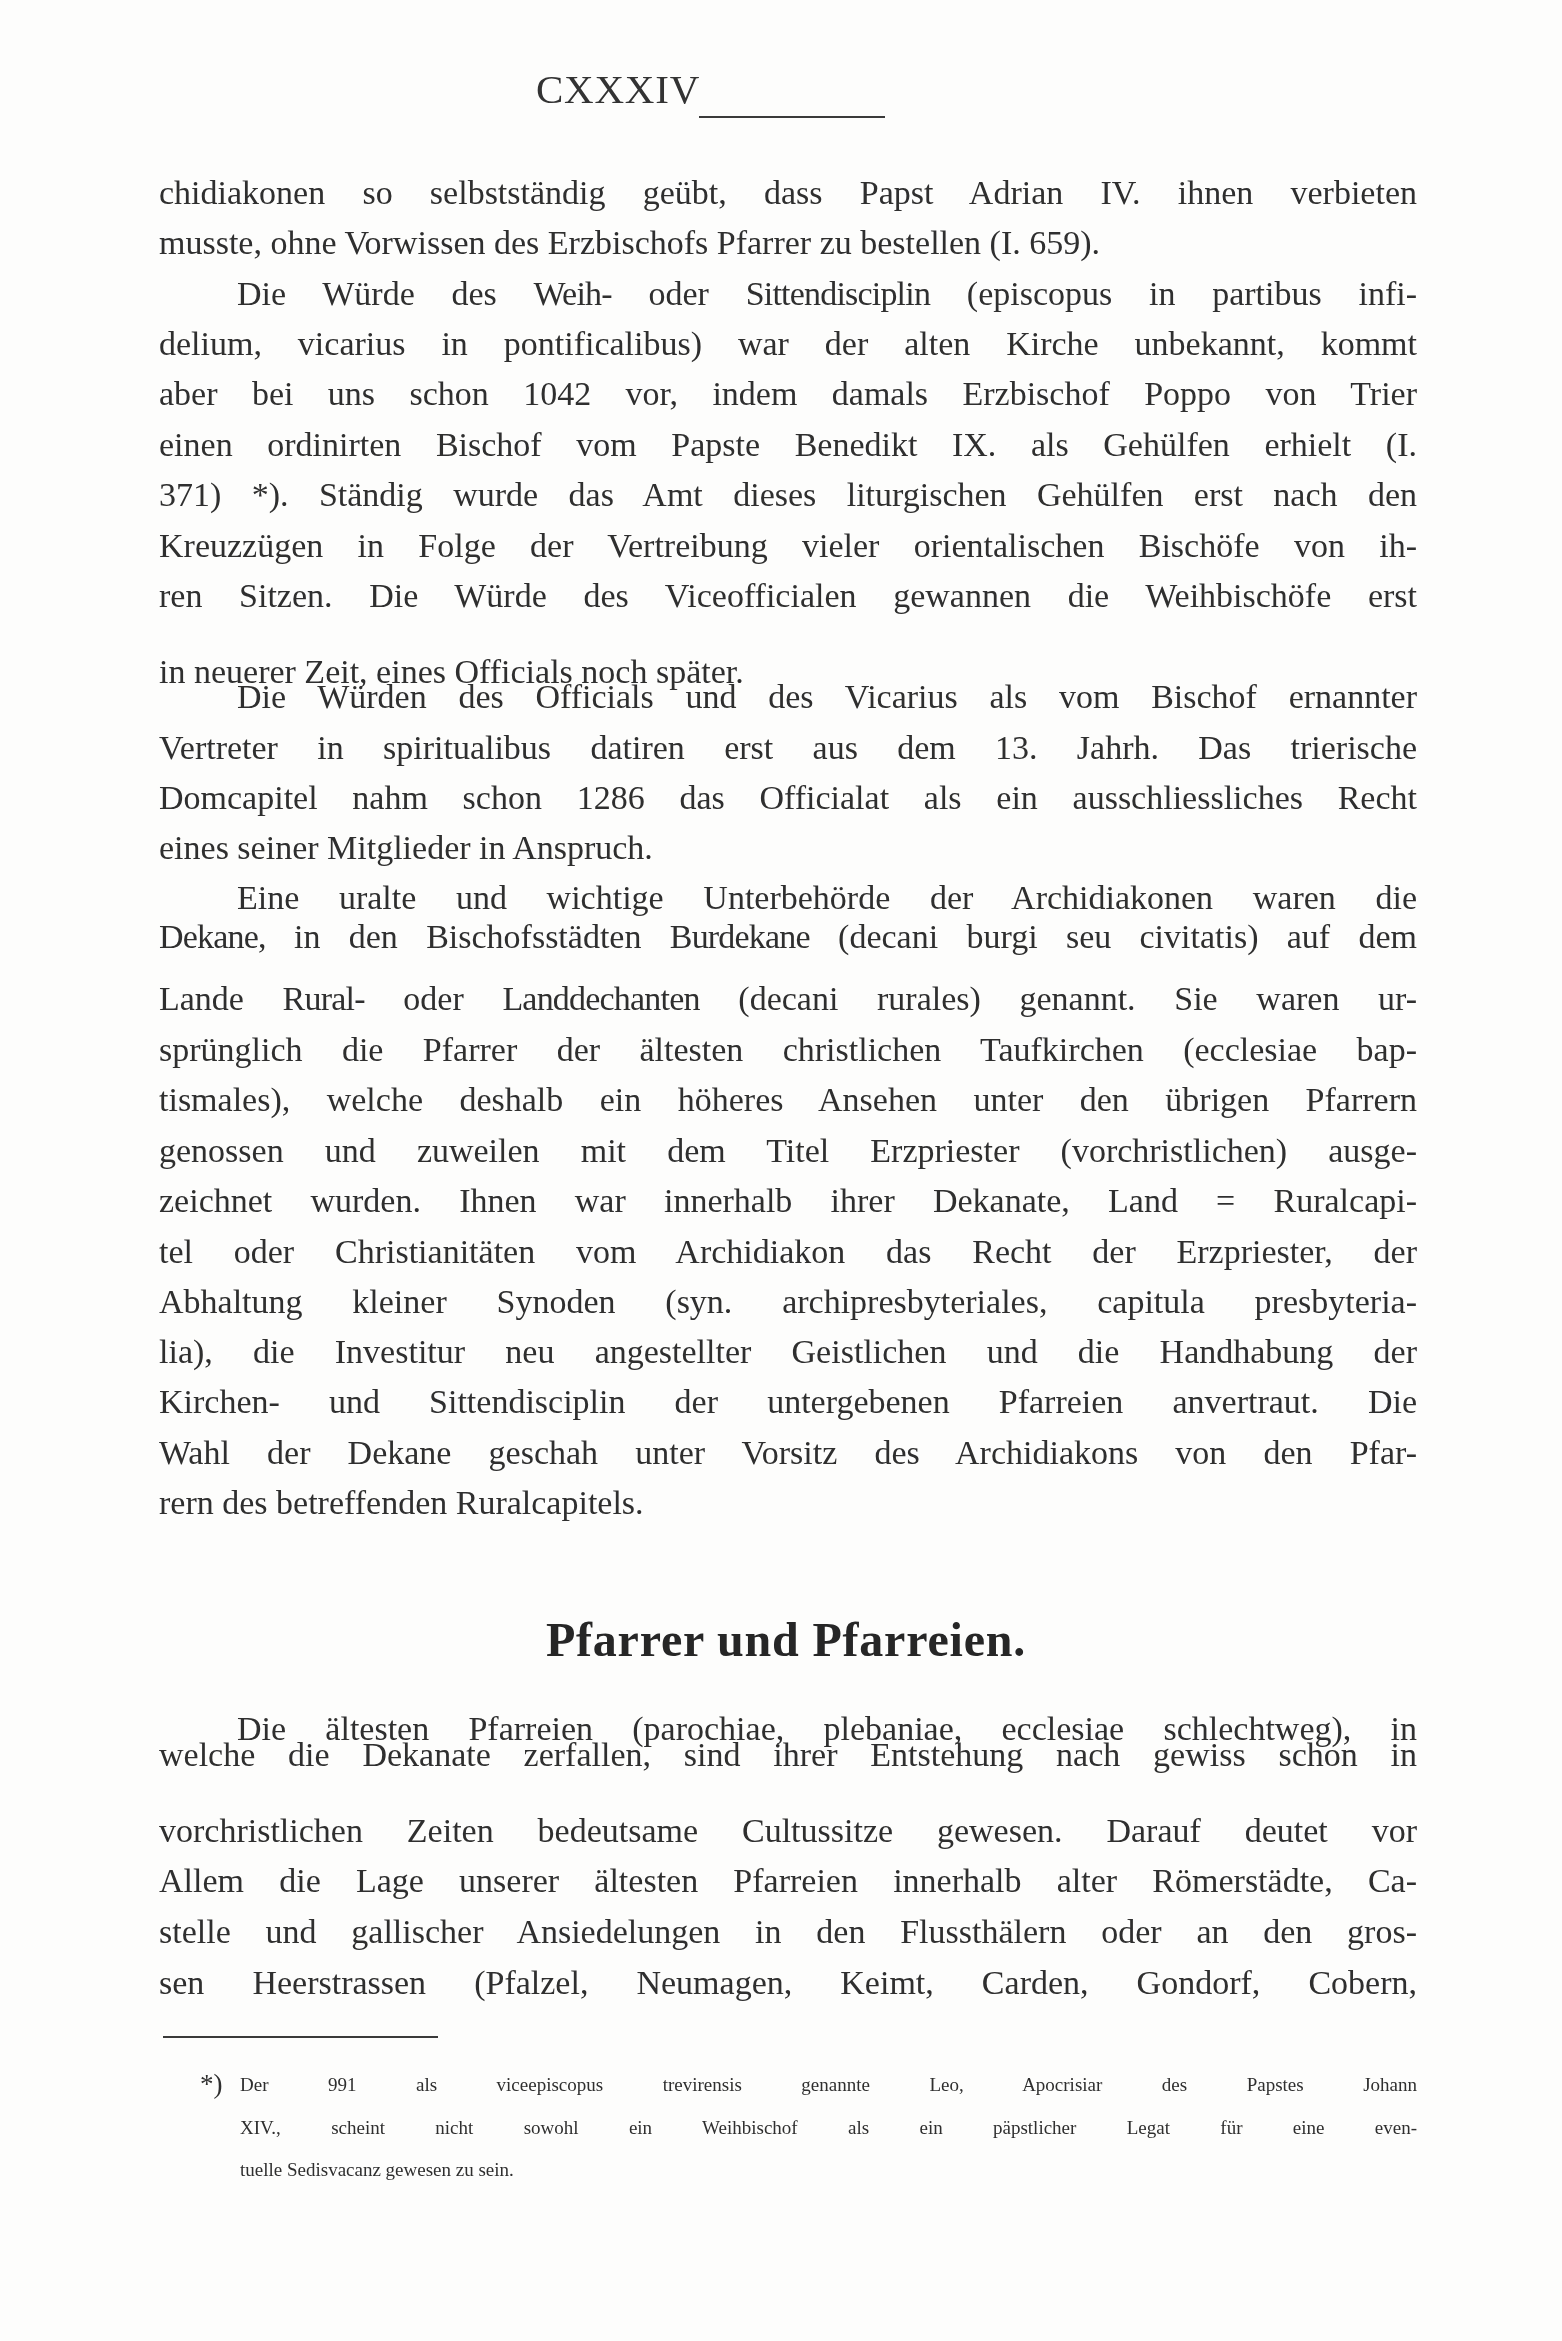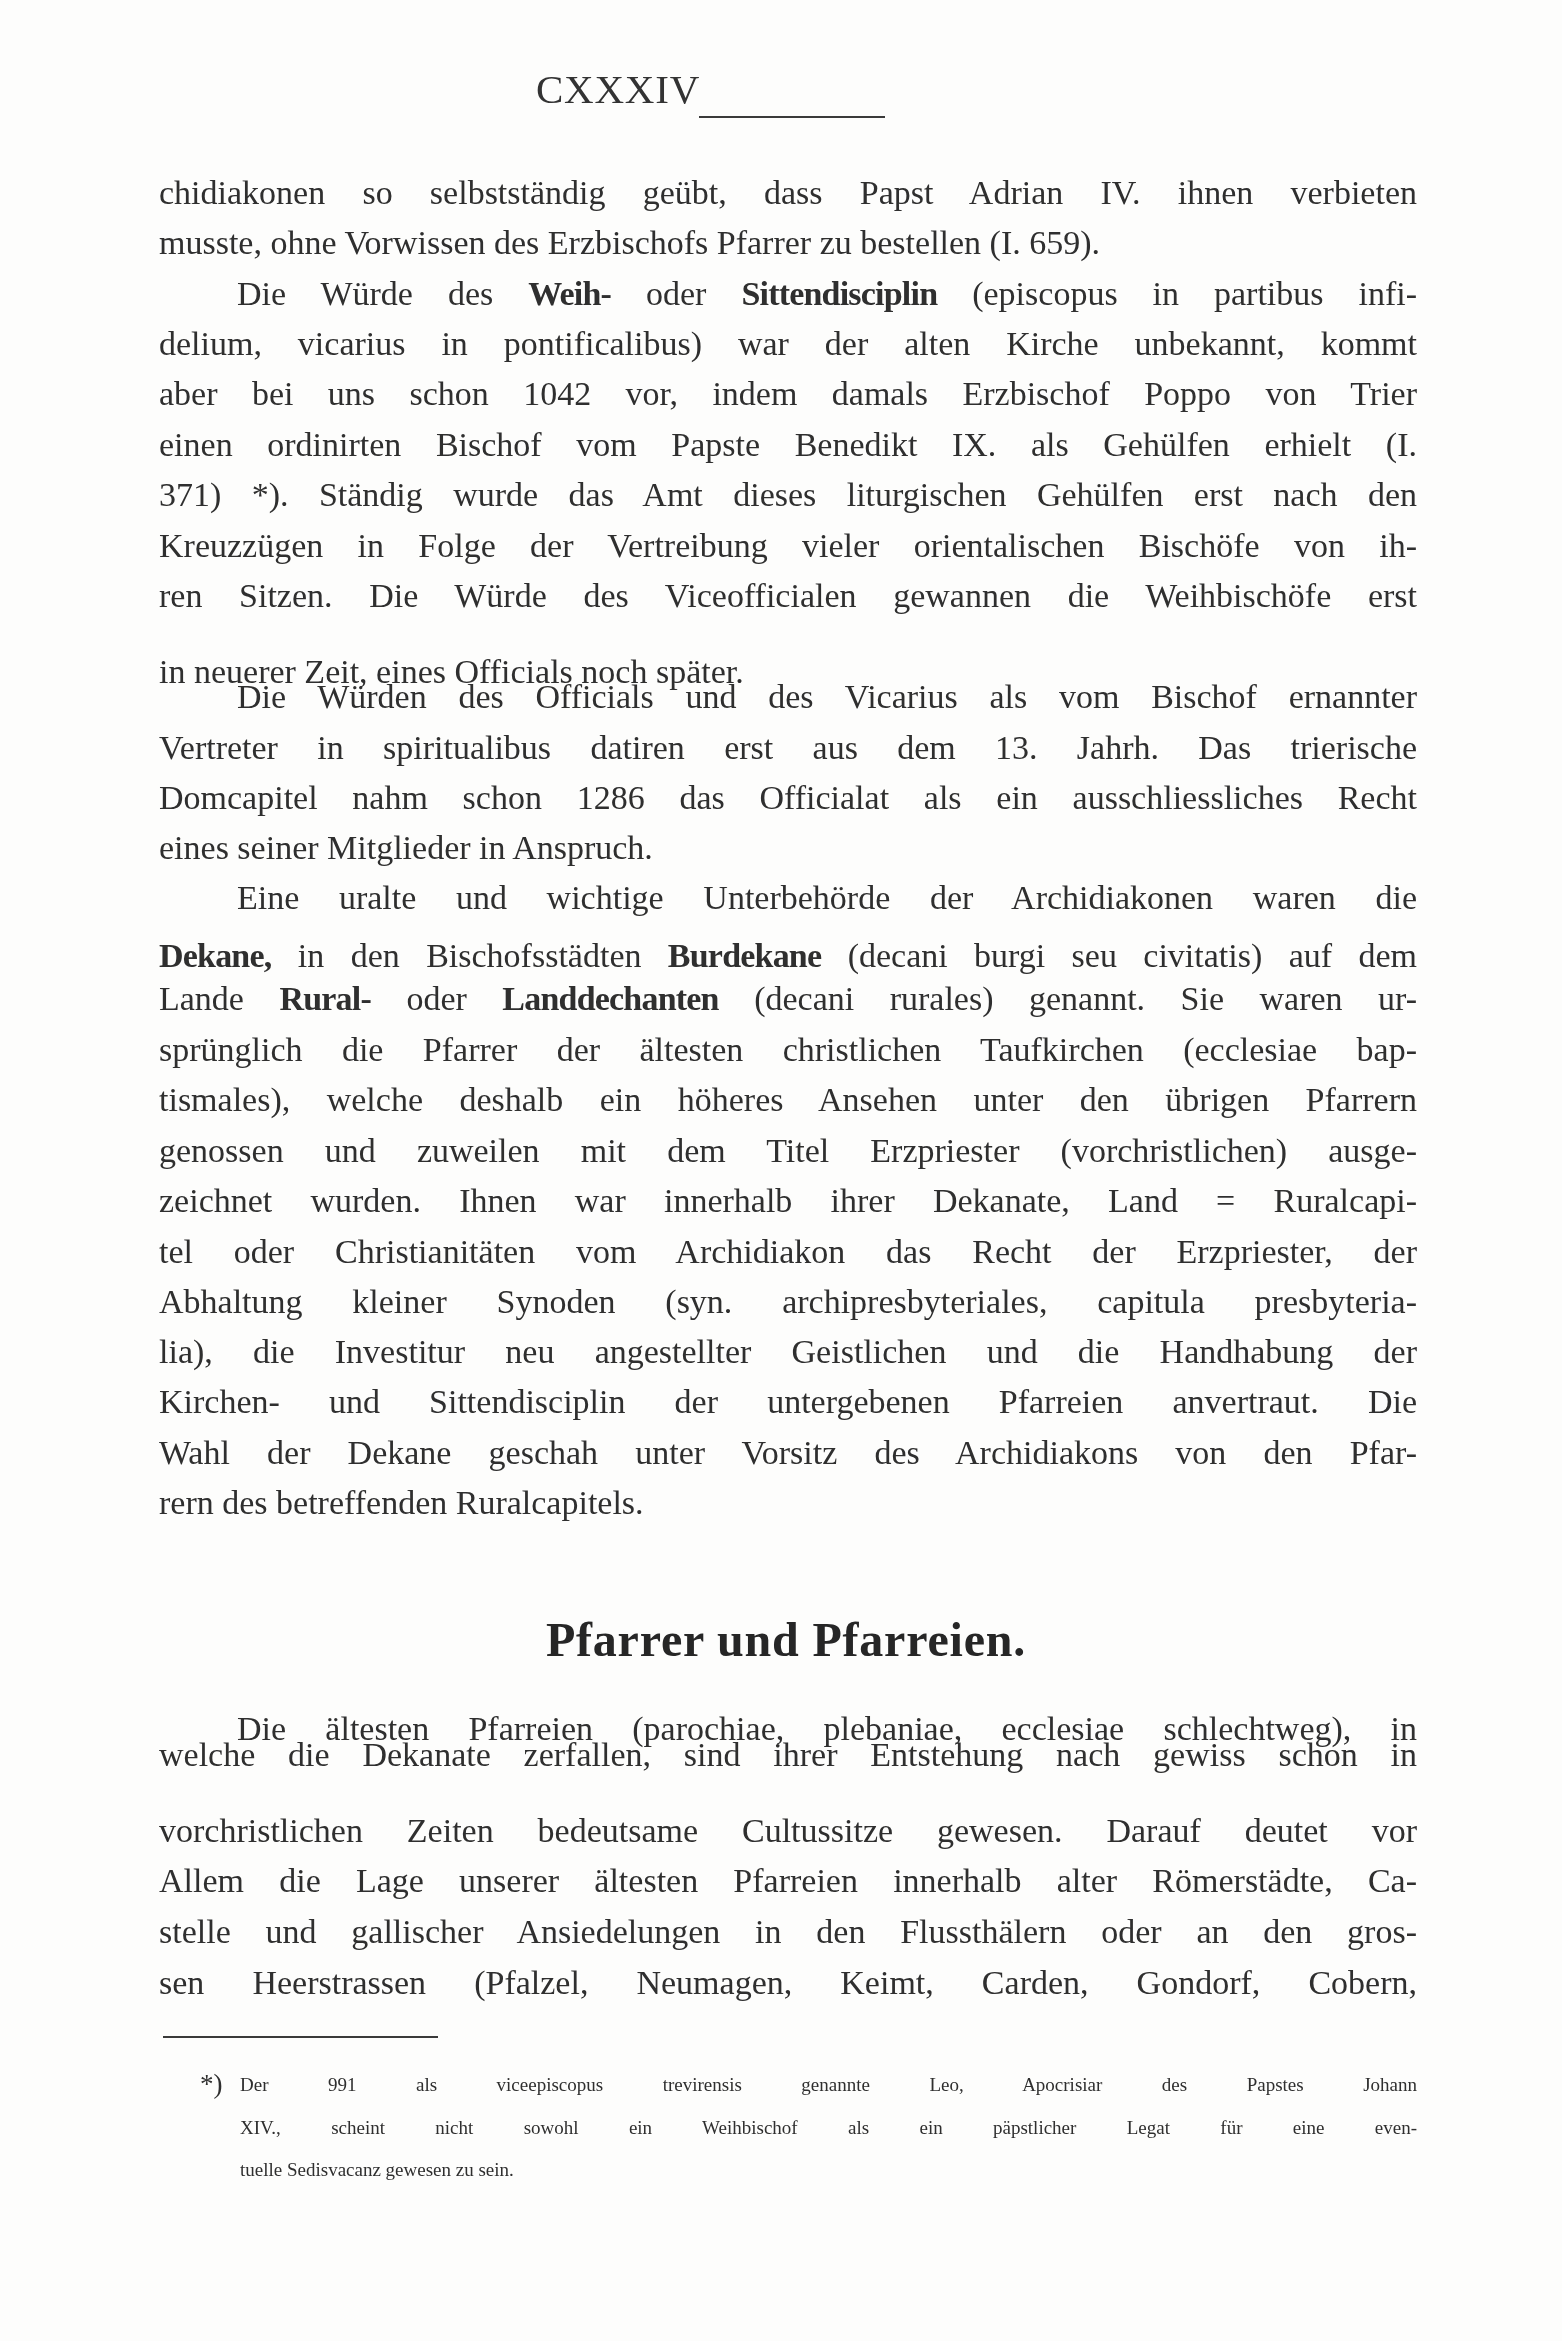--- a/index.html
+++ b/index.html
@@ -18,21 +18,21 @@
     background: #3a3a3a;
   }
   .line {
     position: absolute; left: 159px; width: 1258px;
     font-size: 34px; line-height: 39px; height: 39px;
     white-space: nowrap; text-align: justify; text-align-last: justify;
     overflow: visible;
   }
   .line.indent { left: 237px; width: 1180px; }
   .line.last { text-align-last: left; }
-  .b { font-weight: bold; letter-spacing: -0.8px; }
+  .b { font-weight: normal; letter-spacing: -0.8px; }
   .heading {
     position: absolute; left: 0; width: 1572px; top: 1614px;
     text-align: center; font-size: 48px; line-height: 52px;
     font-weight: bold; letter-spacing: 0.8px; color: #262626;
   }
   .fn-rule {
     position: absolute; left: 163px; width: 275px; top: 2036px; height: 2.3px;
     background: #3a3a3a;
   }
   .fn-line {
@@ -60,21 +60,21 @@
   <div class="line" style="top: 425px; white-space: nowrap;">einen ordinirten Bischof vom Papste Benedikt IX. als Gehülfen erhielt (I.</div>
   <div class="line" style="top: 475px; white-space: nowrap;">371) *). Ständig wurde das Amt dieses liturgischen Gehülfen erst nach den</div>
   <div class="line" style="top: 526px; white-space: nowrap;">Kreuzzügen in Folge der Vertreibung vieler orientalischen Bischöfe von ih-</div>
   <div class="line" style="top: 576px; white-space: nowrap;">ren Sitzen. Die Würde des Viceofficialen gewannen die Weihbischöfe erst</div>
   <div class="line last" style="top: 627px; white-space: nowrap; margin-top: 25px;">in neuerer Zeit, eines Officials noch später.</div>
   <div class="line indent" style="top: 677px; white-space: nowrap;">Die Würden des Officials und des Vicarius als vom Bischof ernannter</div>
   <div class="line" style="top: 728px; white-space: nowrap;">Vertreter in spiritualibus datiren erst aus dem 13. Jahrh. Das trierische</div>
   <div class="line" style="top: 778px; white-space: nowrap;">Domcapitel nahm schon 1286 das Officialat als ein ausschliessliches Recht</div>
   <div class="line last" style="top: 828px; white-space: nowrap;">eines seiner Mitglieder in Anspruch.</div>
   <div class="line indent" style="top: 878px; white-space: nowrap;">Eine uralte und wichtige Unterbehörde der Archidiakonen waren die</div>
-  <div class="line" style="top: 936px; white-space: nowrap;"><span class="b">Dekane,</span><span> in den Bischofsstädten </span><span class="b">Burdekane</span><span> (decani burgi seu civitatis) auf dem</span></div>
+  <div class="line" style="top: 917px; white-space: nowrap;"><span class="b">Dekane,</span><span> in den Bischofsstädten </span><span class="b">Burdekane</span><span> (decani burgi seu civitatis) auf dem</span></div>
   <div class="line" style="top: 979px; white-space: nowrap;"><span>Lande </span><span class="b">Rural-</span><span> oder </span><span class="b">Landdechanten</span><span> (decani rurales) genannt. Sie waren ur-</span></div>
   <div class="line" style="top: 1030px; white-space: nowrap;">sprünglich die Pfarrer der ältesten christlichen Taufkirchen (ecclesiae bap-</div>
   <div class="line" style="top: 1080px; white-space: nowrap;">tismales), welche deshalb ein höheres Ansehen unter den übrigen Pfarrern</div>
   <div class="line" style="top: 1131px; white-space: nowrap;">genossen und zuweilen mit dem Titel Erzpriester (vorchristlichen) ausge-</div>
   <div class="line" style="top: 1181px; white-space: nowrap;">zeichnet wurden. Ihnen war innerhalb ihrer Dekanate, Land = Ruralcapi-</div>
   <div class="line" style="top: 1232px; white-space: nowrap;">tel oder Christianitäten vom Archidiakon das Recht der Erzpriester, der</div>
   <div class="line" style="top: 1282px; white-space: nowrap;">Abhaltung kleiner Synoden (syn. archipresbyteriales, capitula presbyteria-</div>
   <div class="line" style="top: 1332px; white-space: nowrap;">lia), die Investitur neu angestellter Geistlichen und die Handhabung der</div>
   <div class="line" style="top: 1382px; white-space: nowrap;">Kirchen- und Sittendisciplin der untergebenen Pfarreien anvertraut. Die</div>
   <div class="line" style="top: 1433px; white-space: nowrap;">Wahl der Dekane geschah unter Vorsitz des Archidiakons von den Pfar-</div>

